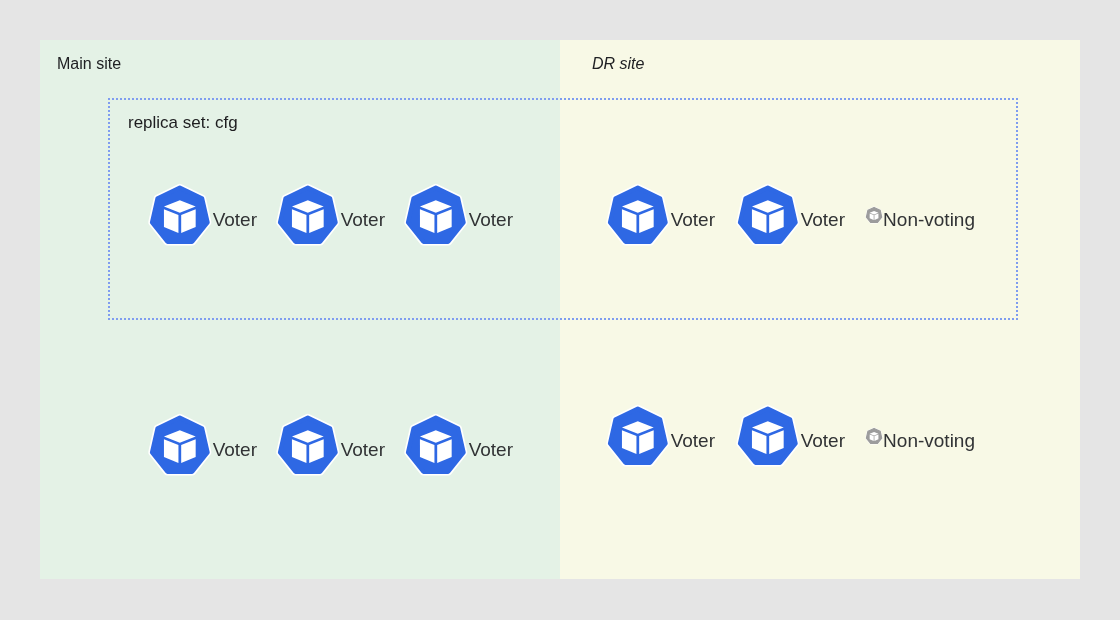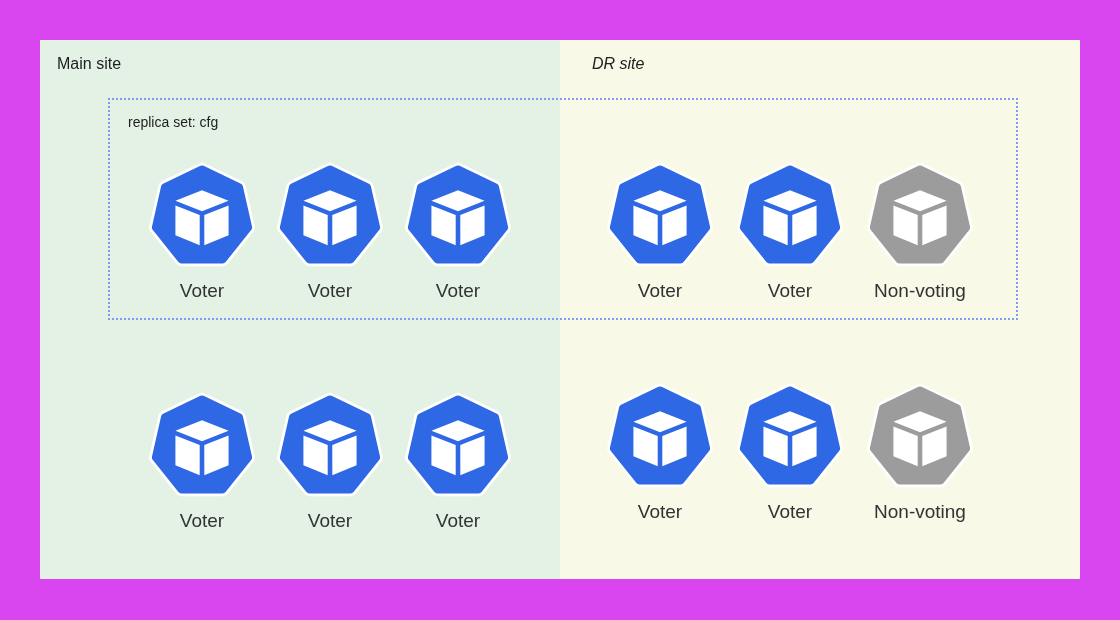--- a/index.html
+++ b/index.html
@@ -1,19 +1,19 @@
 <!DOCTYPE html>
 <html><head>
 <meta charset="utf-8">
 <style>
   html,body { margin:0; padding:0; background:#ffffff; }
   #canvas {
     position:relative;
     width:1120px; height:620px;
-    background:#d946ef;
+    background:#e5e5e5;
     font-family:"Liberation Sans", sans-serif;
     overflow:hidden;
   }
   .site-panel { position:absolute; top:40px; height:539px; width:520px; }
   #main-site-panel { left:40px;  background:#e4f2e6; }
   #dr-site-panel   { left:560px; background:#f8f9e6; }
 
   .site-label {
     position:absolute; top:54px;
     font-size:16px; line-height:20px; color:#202124;
@@ -23,31 +23,31 @@
 
   .rs-box {
     position:absolute; left:108px; width:910px;
     box-sizing:border-box;
     border:2px dotted #7f9df0;
   }
   #rs-box-cfg { top:98px;  height:222px; }
   #rs-box-rs0 { top:342px; height:216px; }
   .rs-box-label {
     position:absolute; left:18px; top:13px;
-    font-size:14px; line-height:19px; color:#1d1d1f;
+    font-size:17px; line-height:19px; color:#1d1d1f;
     white-space:nowrap;
   }
 
   .node-row { position:absolute; display:flex; }
   #row1-main { left:147px; top:160px; gap:18px; }
   #row1-dr   { left:605px; top:160px; gap:20px; }
   #row2-main { left:147px; top:390px; gap:18px; }
   #row2-dr   { left:605px; top:381px; gap:20px; }
 
-  .node { width:110px; display:flex; flex-direction:column; align-items:center; }
+  .node { width:110px; display:flex; flex-direction:row; align-items:center; }
   .node svg { width:110px; height:110px; display:block; }
   .node .voter-color      { color:#2e68e4; }
   .node .non-voting-color { color:#9c9c9c; }
   .node-label {
     margin-top:9px;
     font-size:19px; line-height:23px; color:#313335;
     white-space:nowrap; text-align:center;
   }
 </style>
 </head>

